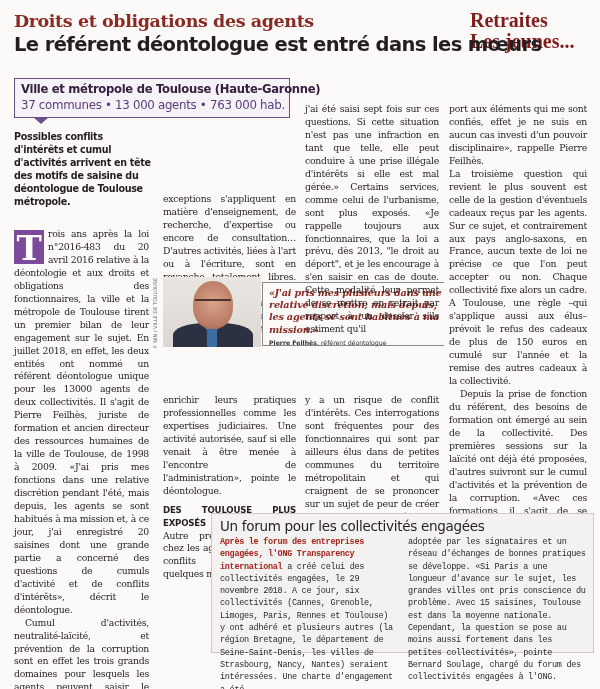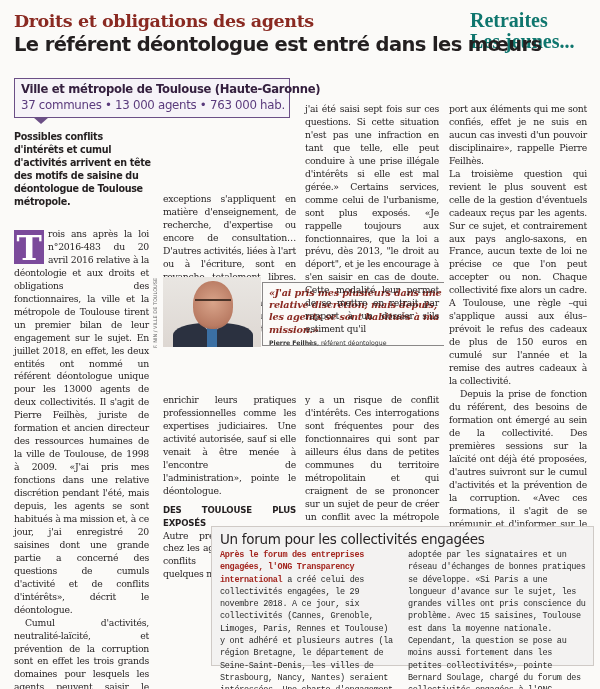--- a/index.html
+++ b/index.html
@@ -1,21 +1,21 @@
 <!DOCTYPE html>
 <html><head>
 <meta charset="utf-8">
 <style>
   html, body { margin:0; padding:0; }
   body {
     width:600px; height:689px; overflow:hidden; position:relative;
     background:#fbfaf8; color:#231f20;
     font-family:"DejaVu Serif", serif;
   }
-  .ghost { position:absolute; left:470px; top:10px; color:#0f766e; font-family:"Liberation Serif", serif; font-weight:bold; font-size:20px; line-height:21px; }
+  .ghost { position:absolute; left:470px; top:10px; color:#7f1d1d; font-family:"Liberation Serif", serif; font-weight:bold; font-size:20px; line-height:21px; }
   .kicker { position:absolute; left:14px; top:11px; font-family:"DejaVu Serif", serif; font-weight:bold; font-size:17.5px; color:#8a2a22; letter-spacing:-0.4px; }
   .headline { position:absolute; left:14px; top:33px; font-family:"DejaVu Sans", sans-serif; font-weight:bold; font-size:19.5px; color:#231f20; letter-spacing:-0.6px; }
 
   .idbox { position:absolute; left:14px; top:78px; width:276px; height:40px; border:1px solid #6b4f86; background:#f6f3f8; box-sizing:border-box; padding:2px 6px; }
   .idbox .l1 { font-family:"DejaVu Sans", sans-serif; font-weight:bold; font-size:11.6px; color:#35203f; letter-spacing:-0.3px; line-height:16px; white-space:nowrap; }
   .idbox .l2 { font-family:"DejaVu Sans", sans-serif; font-size:11.8px; color:#5a3a7c; letter-spacing:-0.3px; line-height:16px; white-space:nowrap; }
   .idbox .tri { position:absolute; left:18px; bottom:-7px; width:0; height:0; border-left:8px solid transparent; border-right:8px solid transparent; border-top:7px solid #6b4f86; }
 
   .col { position:absolute; font-size:9.3px; line-height:12.95px; letter-spacing:-0.25px; text-align:justify;margin-top:32px; }
   .col p { margin:0; }
@@ -37,21 +37,21 @@
   .photo .body { position:absolute; left:10px; top:46px; width:80px; height:30px; border-radius:40% 40% 0 0; background:#2b3140; }
   .photo .tie { position:absolute; left:44px; top:48px; width:10px; height:26px; background:#3b6fa3; }
   .photo .shirt { position:absolute; left:38px; top:46px; width:22px; height:12px; background:#a7c3dd; clip-path:polygon(0 0,100% 0,50% 100%); }
   .credit { position:absolute; left:152px; top:278px; width:9px; height:70px; writing-mode:vertical-rl; transform:rotate(180deg); font-family:"DejaVu Sans", sans-serif; font-size:5px; color:#6a6a6a; letter-spacing:0; white-space:nowrap; text-align:center; }
 
   .quote { position:absolute; left:262px; top:282px; width:182px; height:64px; border:1px solid #8a8888; border-right:none; box-sizing:border-box; padding:4px 0 0 6px; background:#fbfaf8; }
   .quote .q { font-family:"DejaVu Serif", serif; font-weight:bold; font-style:italic; font-size:9.7px; line-height:12.2px; color:#8a2a22; letter-spacing:-0.2px; }
   .quote .who { font-family:"DejaVu Sans", sans-serif; font-size:6.2px; color:#333; margin-top:3px; }
   .quote .who b { font-weight:bold; }
 
-  .forum { position:absolute; left:211px; top:526px; width:383px; height:140px; background:#f3f2f1; border:1px solid #cfcac6; box-sizing:border-box; }
+  .forum { position:absolute; left:211px; top:513px; width:383px; height:140px; background:#f3f2f1; border:1px solid #cfcac6; box-sizing:border-box; }
   .forum .ft { position:absolute; left:8px; top:4px; font-family:"DejaVu Sans", sans-serif; font-size:13.5px; color:#231f20; letter-spacing:-0.3px; white-space:nowrap; }
   .forum .fc { position:absolute; top:22px; font-family:Liberation Mono, monospace; font-size:8.5px; line-height:12.3px; letter-spacing:-0.3px; color:#2a2a2a; }
   .forum .fc1 { left:8px; width:176px; }
   .forum .fc2 { left:196px; width:178px; }
   .forum .lead { color:#a3261f; font-weight:bold; }
 </style>
 </head>
 <body>
 
 <div class="ghost">

